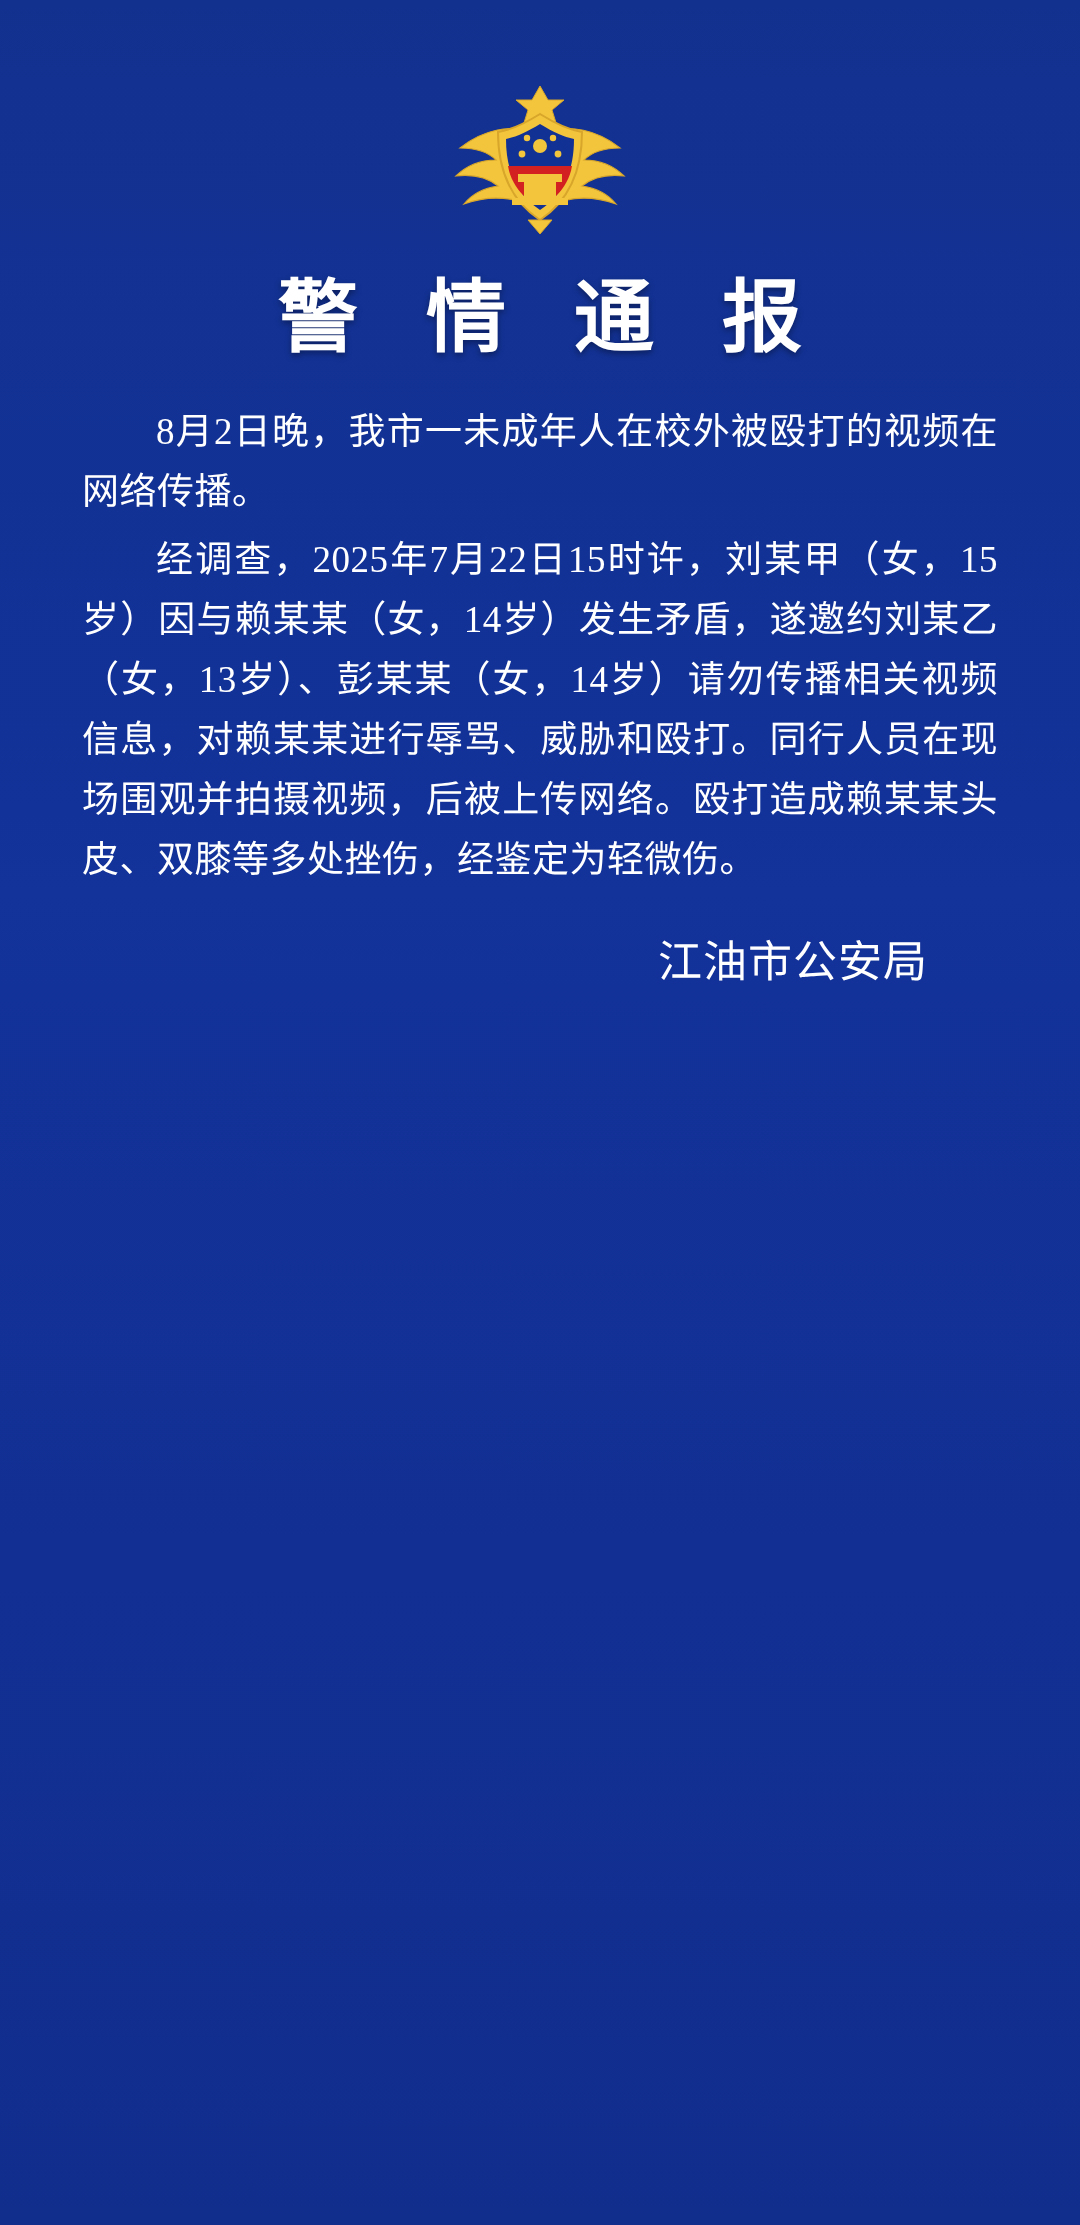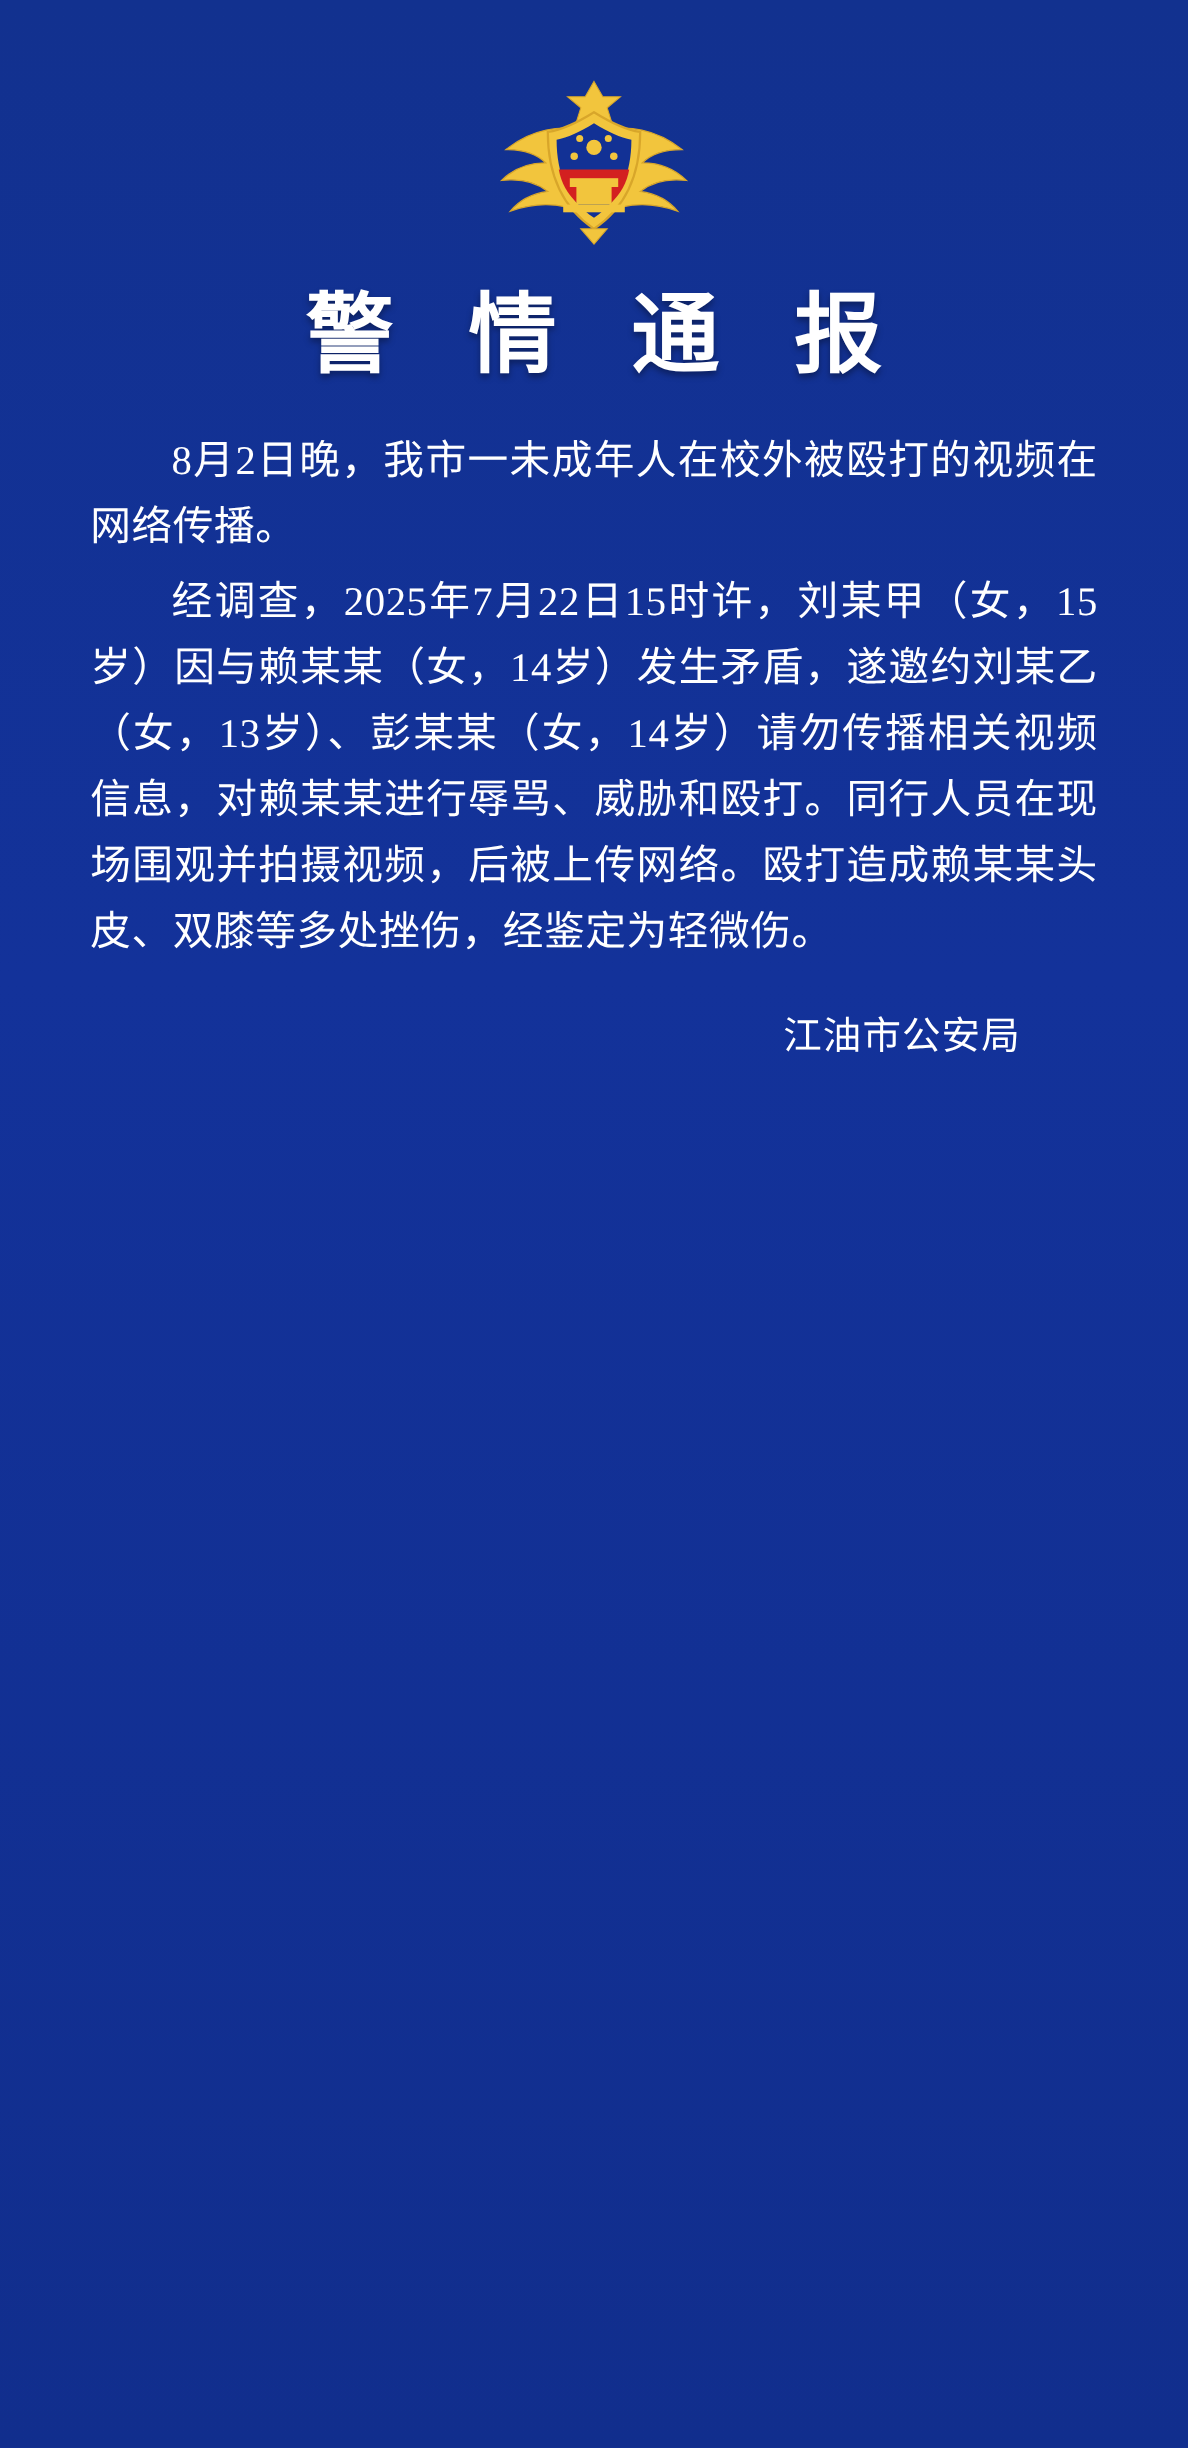--- a/index.html
+++ b/index.html
@@ -12,21 +12,21 @@
     background: #123195;
     font-family: "Liberation Serif", "DejaVu Serif", serif;
     overflow: hidden;
   }
   .page {
     position: relative;
     width: 1080px;
     height: 2225px;
     background: linear-gradient(180deg, #12318f 0%, #13329a 40%, #112e8d 100%);
     box-sizing: border-box;
-    padding: 0 60px;
+    padding: 12px 60px;
   }
 
   
   .emblem-wrap {
     width: 100%;
     display: flex;
     justify-content: center;
     padding-top: 62px;
   }
   .emblem {
@@ -66,21 +66,21 @@
     letter-spacing: .5px;
     font-family: "Liberation Serif", "DejaVu Serif", serif;
   }
 
   
   .sign {
     margin-top: 34px;
     padding-right: 92px;
     text-align: right;
     color: #ffffff;
-    font-size: 35px;
+    font-size: 44px;
     line-height: 1.75;
     font-family: "Liberation Serif", "DejaVu Serif", serif;
   }
   .sign div { letter-spacing: 1px; }
 </style>
 </head>
 <body>
 
 <div class="page">
 

